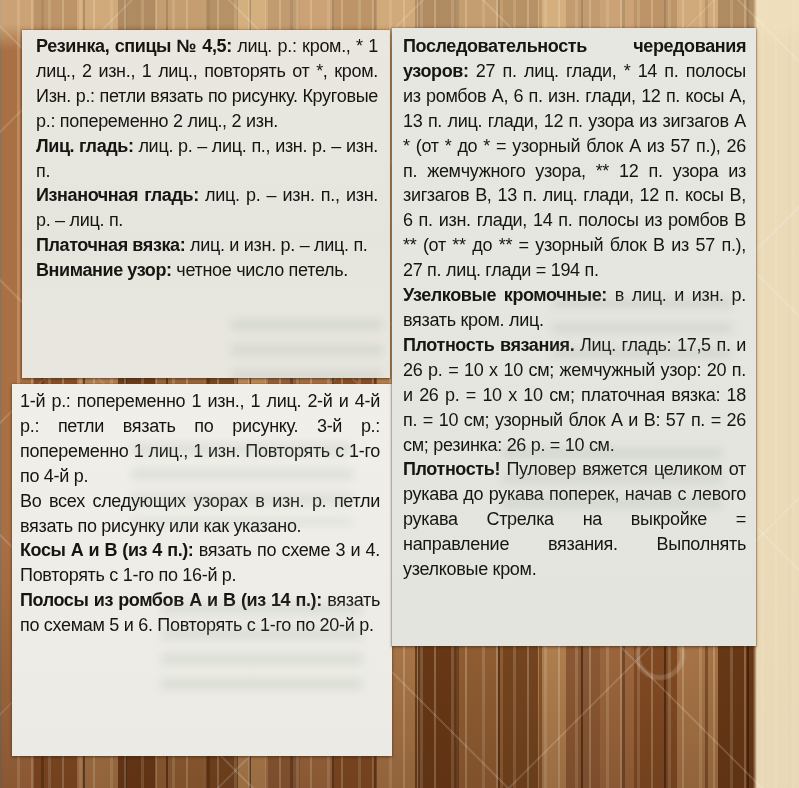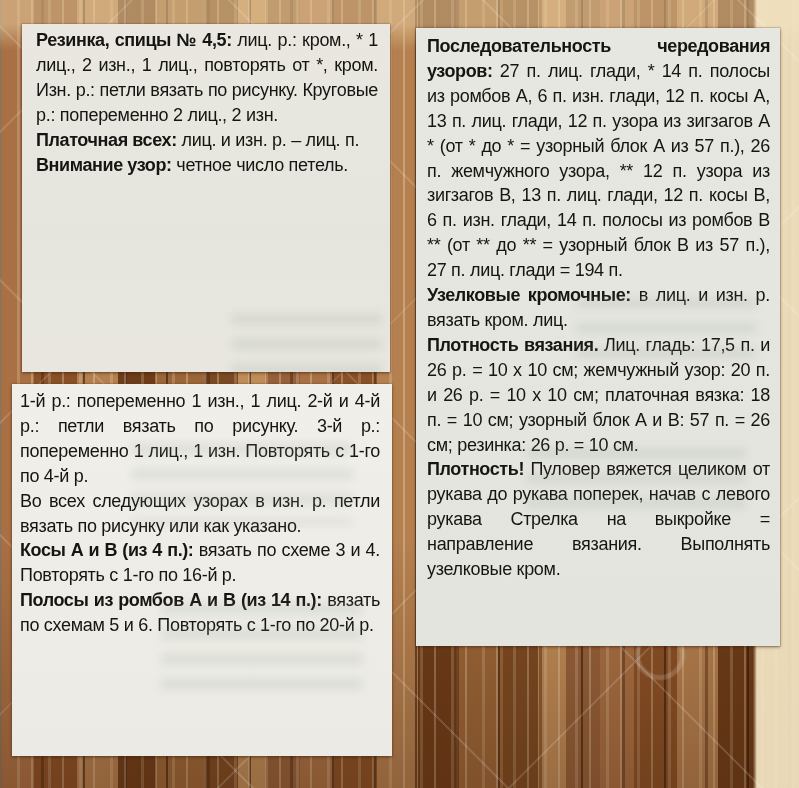--- a/index.html
+++ b/index.html
@@ -44,52 +44,56 @@
     position:absolute;z-index:2;
     color:#171512;
     font-size:18px;line-height:24.9px;letter-spacing:-0.3px;
     text-align:justify;
     overflow:hidden;
     box-shadow:0 1px 3px rgba(45,22,5,.55), 0 0 0 1px rgba(120,90,60,.18);
   }
   .paper p{margin:0;}
   .lead{font-weight:bold;letter-spacing:-0.4px;}
   #block-left-top{
-    left:22px;top:24px;width:368px;height:348px;
+    left:22px;top:30px;width:368px;height:348px;
     padding:4px 12px 0 14px;box-sizing:border-box;
     background:linear-gradient(180deg,#e9e7e0 0%,#e5e5de 60%,#e8e6df 100%);
   }
   #block-left-bottom{
     left:12px;top:384px;width:380px;height:372px;
     padding:5px 12px 0 8px;box-sizing:border-box;
     background:linear-gradient(180deg,#f0efe9 0%,#ebeae4 100%);
   }
   #block-right{
-    left:416px;top:28px;width:364px;height:618px;
+    left:392px;top:28px;width:364px;height:618px;
     padding:6px 10px 14px 11px;box-sizing:border-box;
     background:linear-gradient(180deg,#e7e7e1 0%,#e3e4de 100%);
   }
   .bleed{
     position:absolute;pointer-events:none;
     background:repeating-linear-gradient(180deg,
       rgba(146,165,152,.20) 0 10px, rgba(146,165,152,0) 10px 25px);
     filter:blur(4px);
   }
 </style>
 </head>
 <body>
 
 <div class="stage">
 
   <div class="watermark"></div>
 
   <div class="paper" id="block-left-top">
     <p><b class="lead">Резинка, спицы № 4,5:</b>
       <span>лиц. р.: кром., * 1 лиц., 2 изн., 1 лиц., повторять от *, кром. Изн. р.: петли вязать по рисунку. Круговые р.: попеременно 2 лиц., 2 изн.</span></p>
-    <p><b class="lead">Платочная всех:</b>
+    <p><b class="lead">Лиц. гладь:</b>
+      <span>лиц. р. – лиц. п., изн. р. – изн. п.</span></p>
+    <p><b class="lead">Изнаночная гладь:</b>
+      <span>лиц. р. – изн. п., изн. р. – лиц. п.</span></p>
+    <p><b class="lead">Платочная вязка:</b>
       <span>лиц. и изн. р. – лиц. п.</span></p>
     <p><b class="lead">Внимание узор:</b>
       <span>четное число петель.</span></p>
     <div class="bleed" style="left:210px;top:290px;width:150px;height:60px;"></div>
   </div>
 
   <div class="paper" id="block-left-bottom">
     <p><b class="lead"></b>
       <span>1-й р.: попеременно 1 изн., 1 лиц. 2-й и 4-й р.: петли вязать по рисунку. 3-й р.: попеременно 1 лиц., 1 изн. Повторять с 1-го по 4-й р.</span></p>
     <p><b class="lead"></b>

